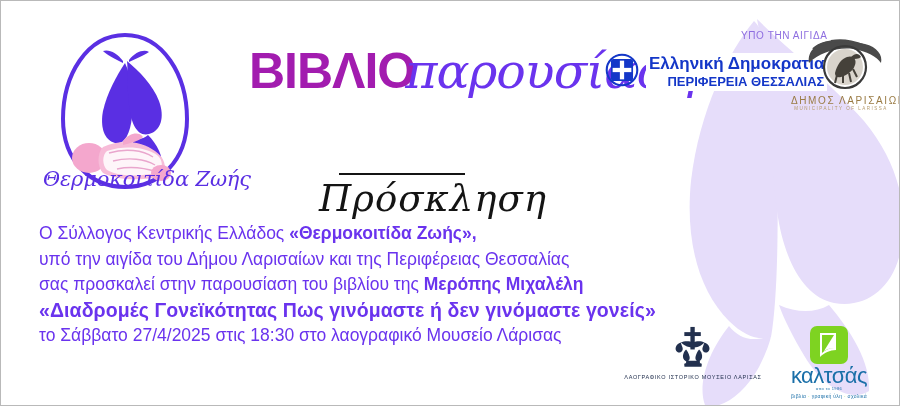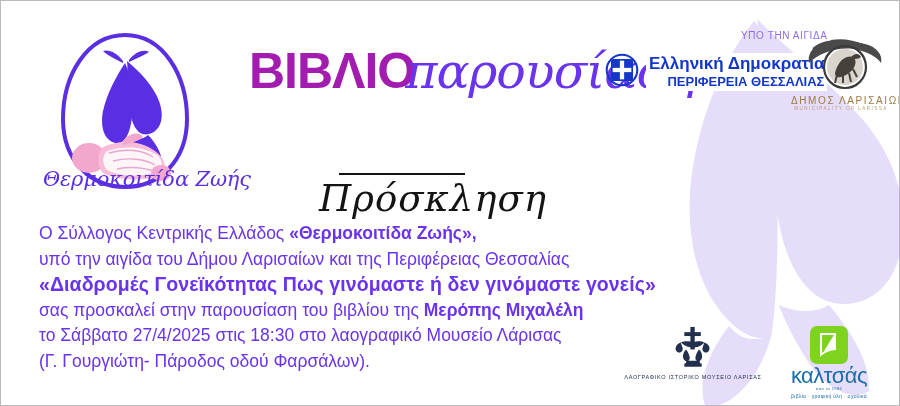--- a/index.html
+++ b/index.html
@@ -345,24 +345,23 @@
         </g>
       </svg>
     </span>
     <div class="city-name">ΔΗΜΟΣ ΛΑΡΙΣΑΙΩΝ</div>
     <div class="city-sub">MUNICIPALITY OF LARISSA</div>
   </div>
 
   <div class="body-text">
     <span class="ln"><span>Ο Σύλλογος Κεντρικής Ελλάδος </span><b>«Θερμοκοιτίδα Ζωής»,</b></span>
     <span class="ln">υπό την αιγίδα του Δήμου Λαρισαίων και της Περιφέρειας Θεσσαλίας</span>
+    <span class="ln"><span>σας προσκαλεί στην παρουσίαση του βιβλίου της </span><b>Μερόπης Μιχαλέλη</b></span>
     <span class="ln title-line">«Διαδρομές Γονεϊκότητας  Πως γινόμαστε ή δεν γινόμαστε γονείς»</span>
-    <span class="ln"><span>σας προσκαλεί στην παρουσίαση του βιβλίου της </span><b>Μερόπης Μιχαλέλη</b></span>
     <span class="ln"> το Σάββατο 27/4/2025 στις 18:30 στο λαογραφικό Μουσείο Λάρισας</span>
-    <span class="ln">(Γ. Γουργιώτη- Πάροδος οδού Φαρσάλων).</span>
   </div>
 
   <div class="museum-logo">
     <span>
       <svg viewBox="0 0 60 52" width="52" height="46" aria-hidden="true">
         <g fill="#22304e">
           <rect x="27" y="4" width="5" height="26"></rect>
           <rect x="20" y="10" width="19" height="4.5"></rect>
           <path d="M16 22 C 10 24, 8 30, 12 33 C 15 35, 19 32, 18 28 C 17 25, 16 23, 16 22 Z"></path>
           <path d="M43 22 C 49 24, 51 30, 47 33 C 44 35, 40 32, 41 28 C 42 25, 43 23, 43 22 Z"></path>

